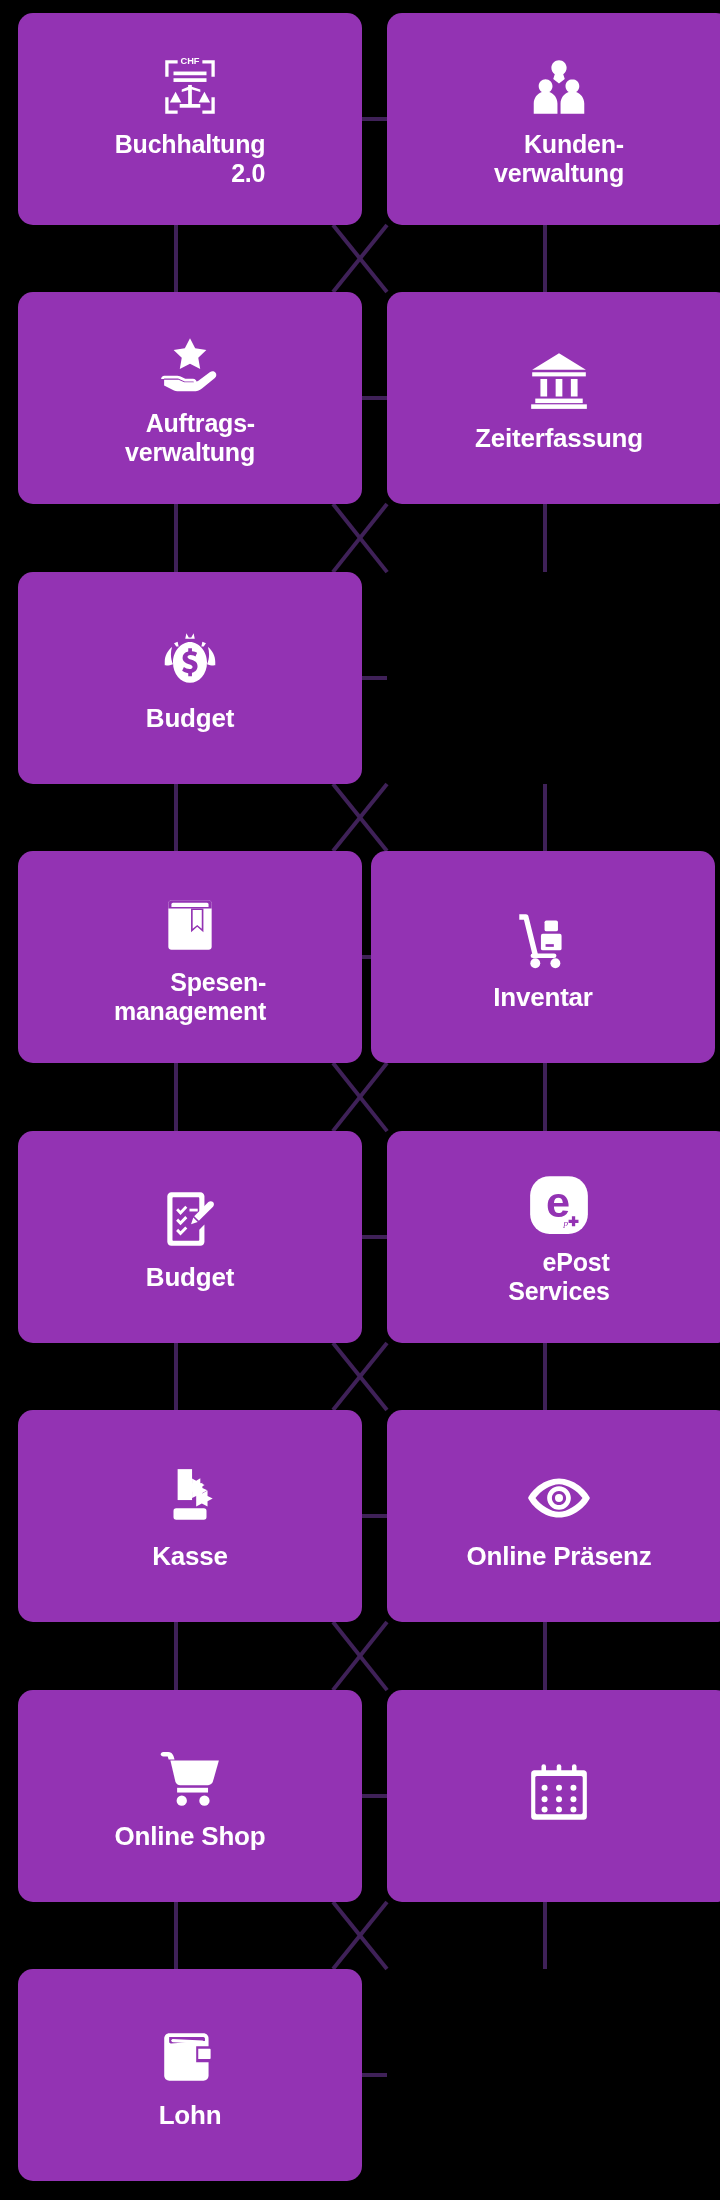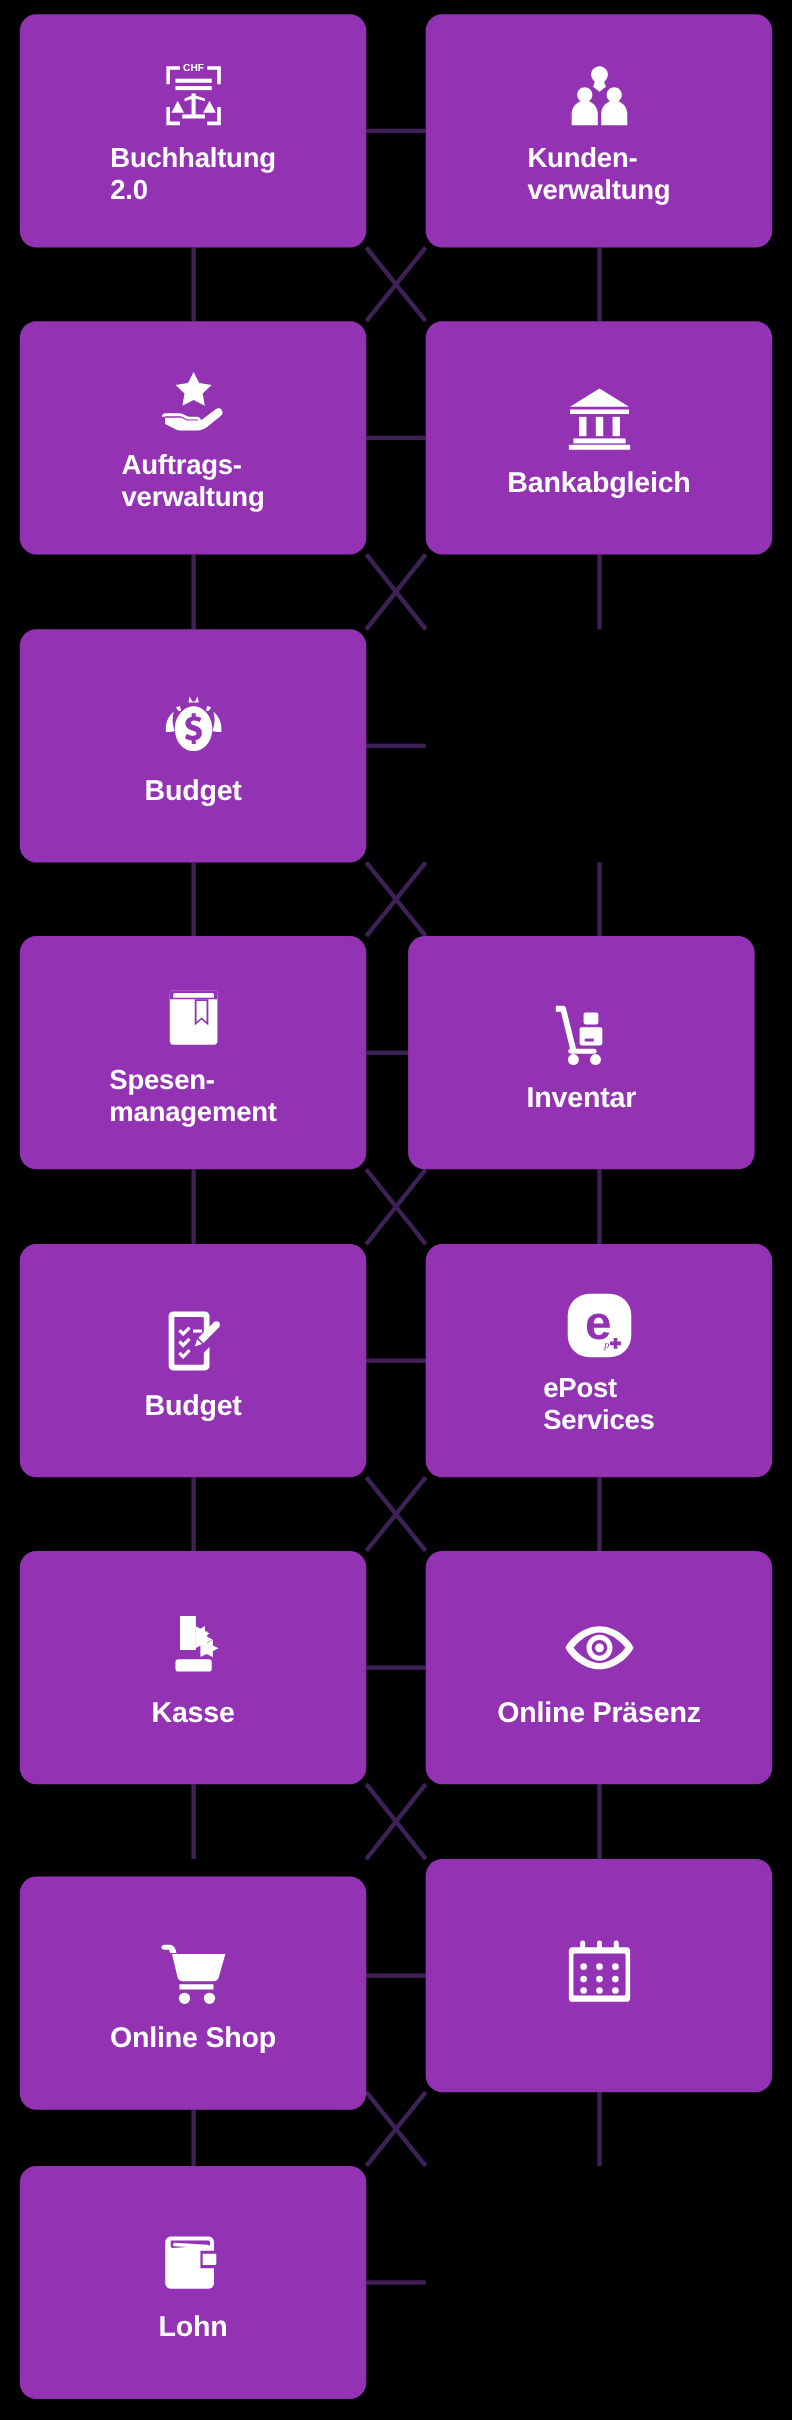--- a/index.html
+++ b/index.html
@@ -36,21 +36,21 @@
     position: absolute;
     left: 0;
     top: 0;
     width: 720px;
     height: 2200px;
     z-index: 2;
   }
 
   .card {
     position: absolute;
-    width: 315px;
+    width: 344px;
     height: 212px;
     box-sizing: border-box;
     background: #9333b3;
     border-radius: 15px;
     display: flex;
     flex-direction: column;
     align-items: center;
     justify-content: center;
     padding: 10px 12px 6px 12px;
   }
@@ -70,21 +70,21 @@
     height: 100%;
     fill: #ffffff;
   }
 
   .card-label {
     color: #ffffff;
     font-family: "Liberation Sans", sans-serif;
     font-weight: bold;
     font-size: 26px;
     line-height: 1.16;
-    text-align: left;
+    text-align: right;
     letter-spacing: -0.2px;
     white-space: pre-line;
   }
   .card-label.two-line { font-size: 25px; }
 
   .conn {
     position: absolute;
     background: #3f2158;
   }
   .conn-h {
@@ -190,21 +190,21 @@
     <svg viewBox="0 0 64 64" aria-hidden="true">
       <path d="M32 6L6 22h52z"></path>
       <rect x="6" y="24.5" width="52" height="4"></rect>
       <rect x="14" y="31" width="6.5" height="17"></rect>
       <rect x="28.75" y="31" width="6.5" height="17"></rect>
       <rect x="43.5" y="31" width="6.5" height="17"></rect>
       <rect x="9" y="50" width="46" height="4.4"></rect>
       <rect x="5" y="55.6" width="54" height="4.4"></rect>
     </svg>
         </div>
-        <div class="card-label">Bankabgleich</div>
+        <div class="card-label">Zeiterfassung</div>
       </div>
       <div class="card" style="left: 18px; top: 572px;">
         <div class="card-icon">
     <svg viewBox="0 0 64 64" aria-hidden="true">
       <path d="M28.5 6l2.3 4.3h2.4L35.5 6l1.1 5.3h-9.2z"></path>
       <path d="M16.5 15.8l2.2 3h2.3l-1-4.6zM47.5 15.8l-2.2 3h-2.3l1-4.6z"></path>
       <path d="M32 14.5c-8.6 0-16.5 9.2-16.5 19.6C15.5 45.9 22.9 54 32 54s16.5-8.1 16.5-19.9c0-10.4-7.9-19.6-16.5-19.6zm1.9 30.2v3.1h-3.6v-3c-2.4-.2-4.5-1.1-5.9-2.3l1.7-3.7c1.5 1.1 3.4 1.9 5.4 1.9 1.9 0 3-0.8 3-2 0-1.3-1-1.9-3.5-2.7-3.7-1.2-6.2-2.7-6.2-6.2 0-3 2-5.3 5.5-6v-3.1h3.6v2.9c2.2.1 3.8.7 5 1.4l-1.6 3.6c-.9-.5-2.5-1.4-4.9-1.4-2.1 0-2.8 1-2.8 1.9 0 1.2 1.2 1.8 4 2.7 4 1.4 5.7 3.1 5.7 6.3 0 3-2 5.6-5.4 6.3z"></path>
       <path d="M7.5 34c0-6 2.8-11.3 7.1-14.6-.7 2.2-1.1 4.6-1.1 7.1 0 3.5.7 6.8 2 9.6-2.6 1.2-5.2 1.2-8 1.1 0-1.1 0-2.1 0-3.2z"></path>
       <path d="M56.5 34c0-6-2.8-11.3-7.1-14.6.7 2.2 1.1 4.6 1.1 7.1 0 3.5-.7 6.8-2 9.6 2.6 1.2 5.2 1.2 8 1.1 0-1.1 0-2.1 0-3.2z"></path>
     </svg>
@@ -279,21 +279,21 @@
       <div class="card" style="left: 387px; top: 1410px;">
         <div class="card-icon">
     <svg viewBox="0 0 64 64" aria-hidden="true">
       <path d="M32 13C17.5 13 5.5 24.3 2 32c3.5 7.7 15.5 19 30 19s26.5-11.3 30-19C58.5 24.3 46.5 13 32 13zm0 32.4C24 45.4 14.2 39 9.2 32 14.2 25 24 18.6 32 18.6S49.8 25 54.8 32C49.8 39 40 45.4 32 45.4z"></path>
       <path d="M32 20.5c-6.3 0-11.5 5.2-11.5 11.5S25.7 43.5 32 43.5 43.5 38.3 43.5 32 38.3 20.5 32 20.5zm0 18.4c-3.8 0-6.9-3.1-6.9-6.9s3.1-6.9 6.9-6.9 6.9 3.1 6.9 6.9-3.1 6.9-6.9 6.9z"></path>
       <circle cx="32" cy="32" r="3.9"></circle>
     </svg>
         </div>
         <div class="card-label">Online Präsenz</div>
       </div>
-      <div class="card" style="left: 18px; top: 1690px; margin-top: 16px;">
+      <div class="card" style="left: 18px; top: 1690px;">
         <div class="card-icon">
     <svg viewBox="0 0 64 64" aria-hidden="true">
       <path d="M3.5 9.5c0-1.5 1.2-2.7 2.7-2.7h4.6c2.4 0 4.5 1.6 5.2 3.9L17 14h-5.7l-.9-2.9H6.2c-1.5 0-2.7-1.2-2.7-2.7z"></path>
       <path d="M13 15h47l-5.8 20.5c-.6 2.1-2.5 3.5-4.7 3.5H22.5c-2.2 0-4.1-1.5-4.7-3.6z"></path>
       <path d="M19.5 41.5h30v4.6h-30z"></path>
       <circle cx="24" cy="54" r="5"></circle>
       <circle cx="46" cy="54" r="5"></circle>
     </svg>
         </div>
         <div class="card-label">Online Shop</div>

